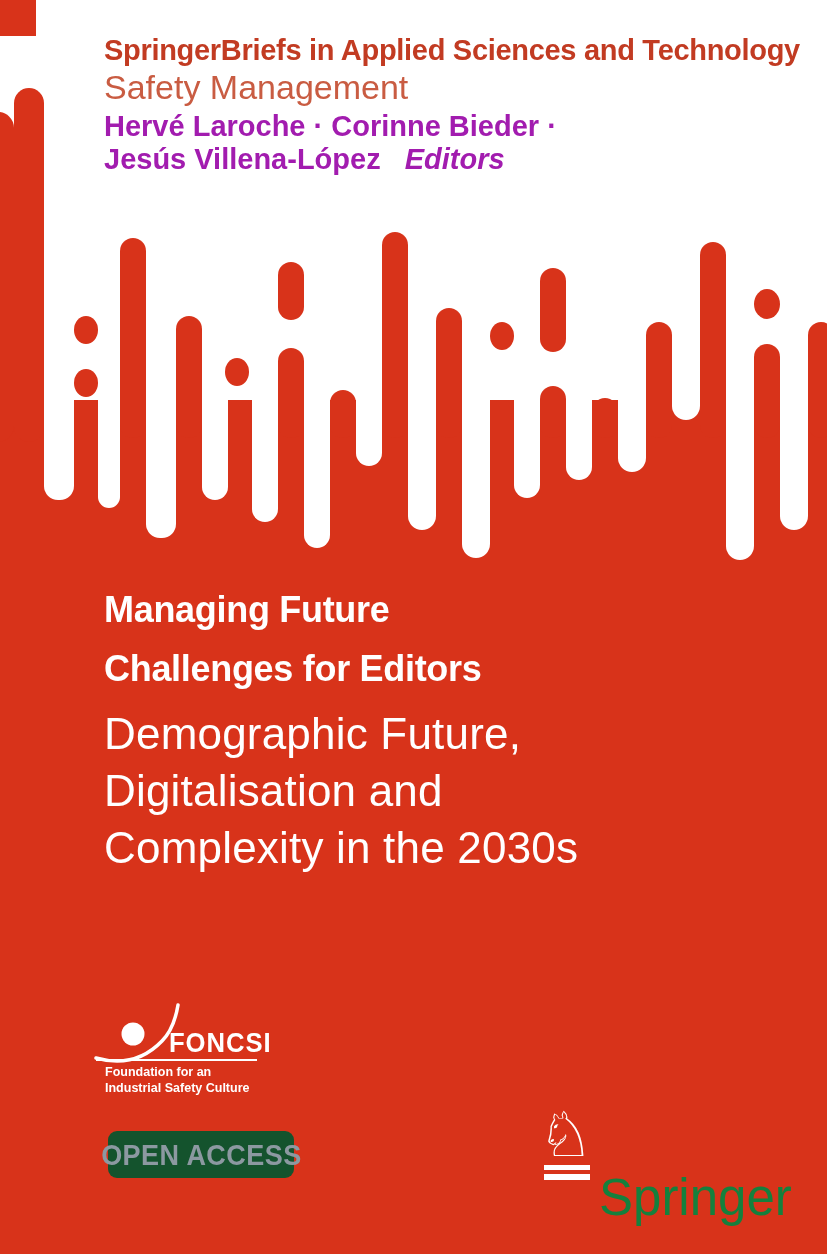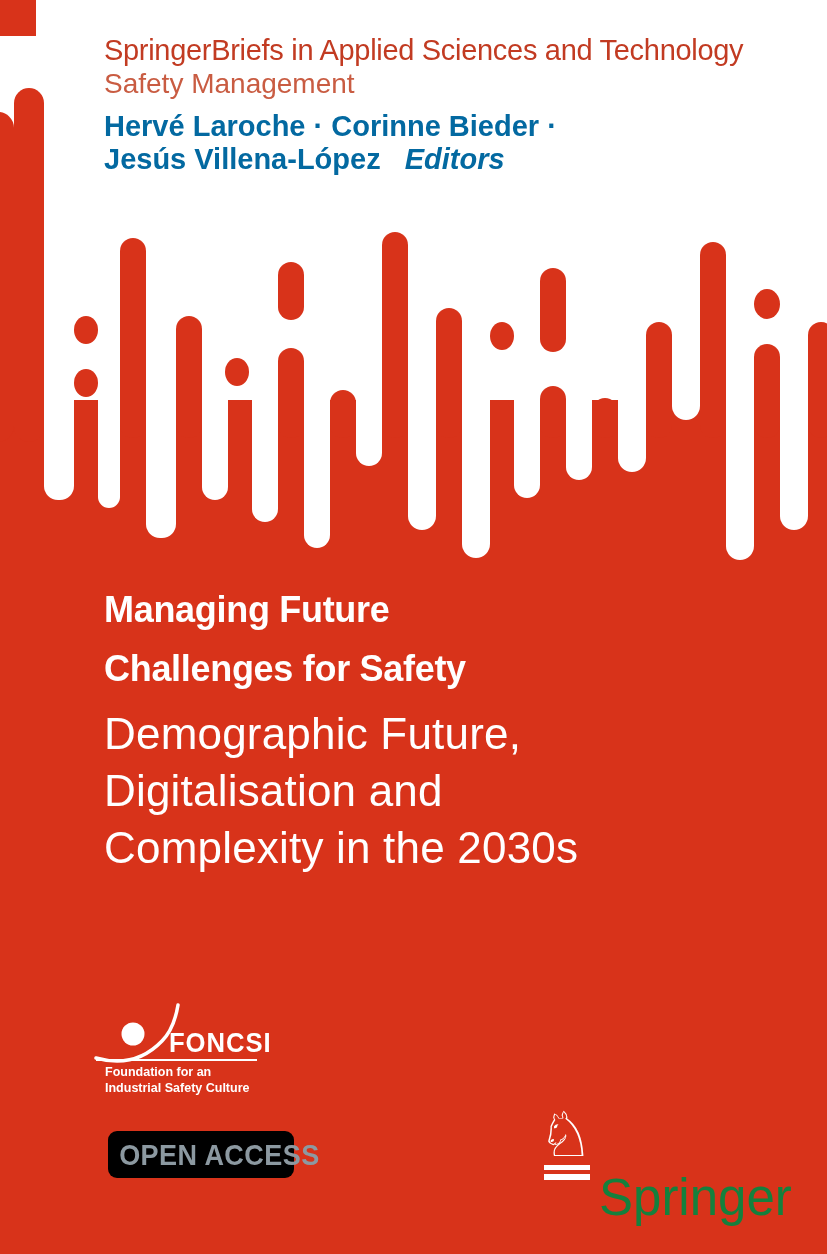--- a/index.html
+++ b/index.html
@@ -3,37 +3,37 @@
 <meta charset="utf-8">
 <style>
   html,body{margin:0;padding:0;}
   .cover{
     position:relative;width:827px;height:1254px;background:#ffffff;
     overflow:hidden;font-family:"Liberation Sans",sans-serif;
   }
   .pattern-svg{position:absolute;left:0;top:0;z-index:0;display:block;}
   .txt{position:absolute;z-index:2;}
 
-  .series-title{left:104px;top:34px;font-size:29px;font-weight:normal;color:#C23B22;letter-spacing:-0.3px;white-space:nowrap;}
-  .subseries{left:104px;top:68px;font-size:28px;font-weight:normal;color:#C95C42;white-space:nowrap;}
+  .series-title{left:104px;top:34px;font-size:29px;font-weight:bold;color:#C23B22;letter-spacing:-0.3px;white-space:nowrap;}
+  .subseries{left:104px;top:68px;font-size:34px;font-weight:normal;color:#C95C42;white-space:nowrap;}
 
-  .editors{left:104px;top:110px;color:#0369a1;font-size:29px;font-weight:bold;line-height:33px;white-space:nowrap;}
+  .editors{left:104px;top:110px;color:#a21caf;font-size:29px;font-weight:bold;line-height:33px;white-space:nowrap;}
   .editors .role{font-style:italic;margin-left:24px;}
 
   .book-title{left:104px;top:580px;color:#ffffff;font-size:36px;font-weight:bold;line-height:59px;white-space:nowrap;letter-spacing:-0.3px;}
   .book-subtitle{left:104px;top:705px;color:#ffffff;font-size:44px;font-weight:normal;line-height:57px;white-space:nowrap;letter-spacing:0.2px;}
 
   .foncsi-mark{position:absolute;left:88px;top:998px;z-index:2;}
   .foncsi-name{left:169px;top:1028px;color:#ffffff;font-size:27px;font-weight:bold;letter-spacing:1px;transform:scaleX(0.95);transform-origin:left top;white-space:nowrap;}
   .foncsi-underline{position:absolute;left:96px;top:1059px;width:161px;height:2px;background:#ffffff;z-index:2;}
   .foncsi-tagline{left:105px;top:1064px;width:152px;color:#ffffff;font-size:12.5px;font-weight:bold;line-height:16px;}
 
   .open-access{
     position:absolute;left:108px;top:1131px;width:186px;height:47px;z-index:2;
-    background:#000000;border-radius:9px;display:flex;align-items:center;
+    background:#14532d;border-radius:9px;display:flex;align-items:center;justify-content:center;
   }
   .open-access span{
     color:#8C99A1;font-size:30px;font-weight:bold;letter-spacing:0.5px;
     transform:scaleX(0.9);white-space:nowrap;
   }
 
   .springer-horse{position:absolute;left:538px;top:1104px;z-index:2;color:#ffffff;
     font-family:"DejaVu Sans",sans-serif;font-size:62px;line-height:62px;}
   .springer-pedestal{position:absolute;left:544px;top:1165px;width:46px;z-index:2;}
   .springer-pedestal .bar1{height:5px;background:#ffffff;}
@@ -103,21 +103,21 @@
 
   <div class="txt editors">
     <div>Hervé Laroche · Corinne Bieder ·</div>
     <div>
       <span>Jesús Villena-López</span><span class="role">Editors</span>
     </div>
   </div>
 
   <div class="txt book-title">
     <div>Managing Future</div>
-    <div>Challenges for Safety</div>
+    <div>Challenges for Editors</div>
   </div>
   <div class="txt book-subtitle">
     <div>Demographic Future,</div>
     <div>Digitalisation and</div>
     <div>Complexity in the 2030s</div>
   </div>
 
   <svg class="foncsi-mark" width="110" height="72" viewBox="0 0 110 72" aria-hidden="true">
     <circle cx="45" cy="36" r="11.5" fill="#FFFFFF"></circle>
     <path d="M 8 60 Q 47 71 74 43 Q 86 31 90 7" stroke="#FFFFFF" stroke-width="3.5" fill="none" stroke-linecap="round"></path>

